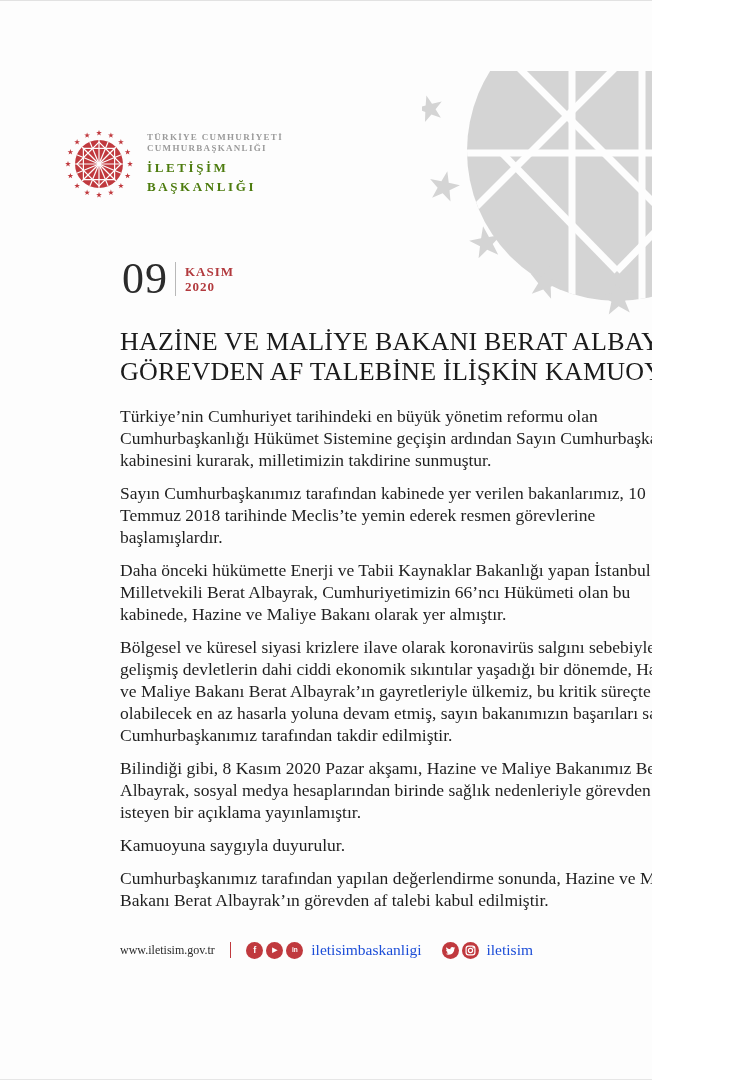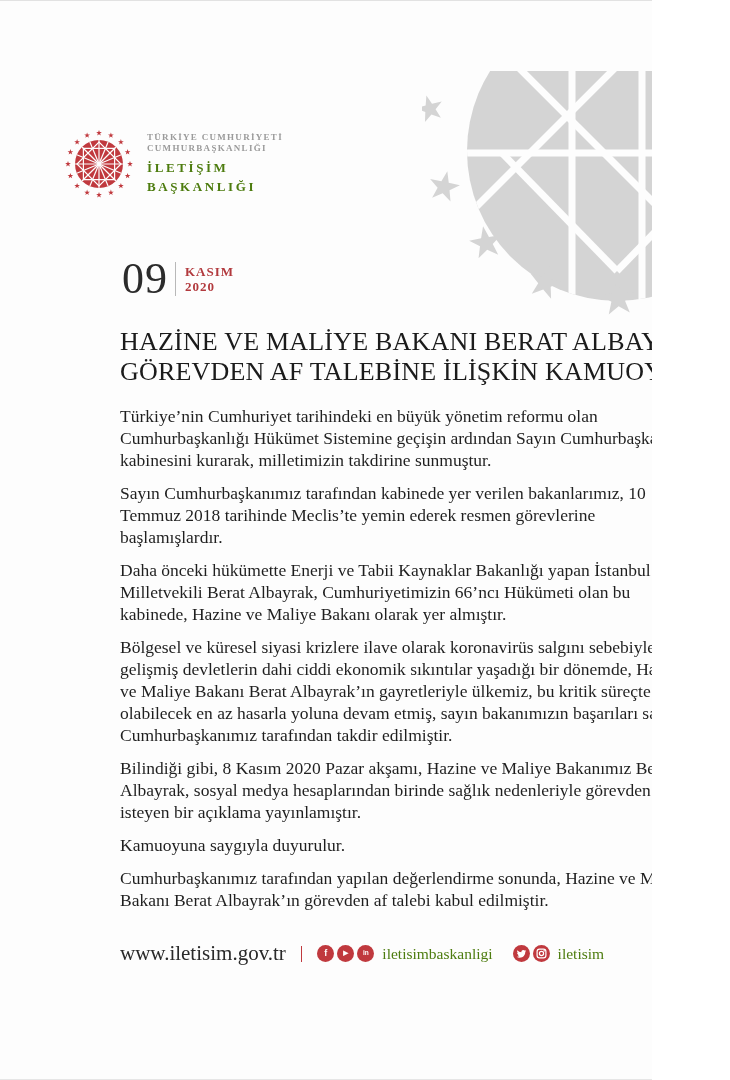--- a/index.html
+++ b/index.html
@@ -21,28 +21,28 @@
   .date-day{font-size:44px;color:#2b2b2b;line-height:40px;letter-spacing:1px;margin-left:40px;}
   .date-sep{width:1px;height:34px;background:#b8b8b8;margin:0 9px 0 7px;}
   .date-monthyear{font-size:13px;color:#b23a3e;letter-spacing:1px;line-height:15px;font-weight:bold;}
   
   .main{position:absolute;left:120px;top:322px;width:578px;}
   .doc-title{margin:4px 0 18px 0;font-size:26px;line-height:30px;color:#1b1b1b;font-weight:normal;letter-spacing:0.2px;}
   .doc-title span{white-space:nowrap;display:block;}
   .main p{margin:0 0 11px 0;font-size:17.5px;line-height:22px;color:#1f1f1f;}
   
   .footer{position:absolute;left:120px;top:940px;display:flex;align-items:center;}
-  .website{font-size:21px;color:#2a2a2a;}
+  .website{font-size:12px;color:#2a2a2a;}
   .vbar{width:1.5px;height:16px;background:#c0393e;margin:0 15px;}
   .sgroup{display:flex;align-items:center;}
   .sicon{width:17px;height:17px;border-radius:50%;background:#c0393e;display:inline-flex;
          align-items:center;justify-content:center;margin-right:3px;flex:0 0 auto;}
   .sicon .glyph{color:#fff;font-family:"Liberation Sans",sans-serif;font-weight:bold;font-size:9px;line-height:1;}
   .sicon .glyph.small{font-size:6.5px;}
-  .handle{font-size:15.5px;color:#4d7c0f;margin-left:5px;}
+  .handle{font-size:15.5px;color:#1d4ed8;margin-left:5px;}
   .gap{width:20px;}
 </style>
 </head>
 <body>
 
 <svg width="0" height="0" style="position:absolute">
   <defs>
     <path id="star5" d="M0,-10 L2.35,-3.24 L9.51,-3.09 L3.8,1.24 L5.88,8.09 L0,4 L-5.88,8.09 L-3.8,1.24 L-9.51,-3.09 L-2.35,-3.24 Z"></path>
   </defs>
 </svg>

